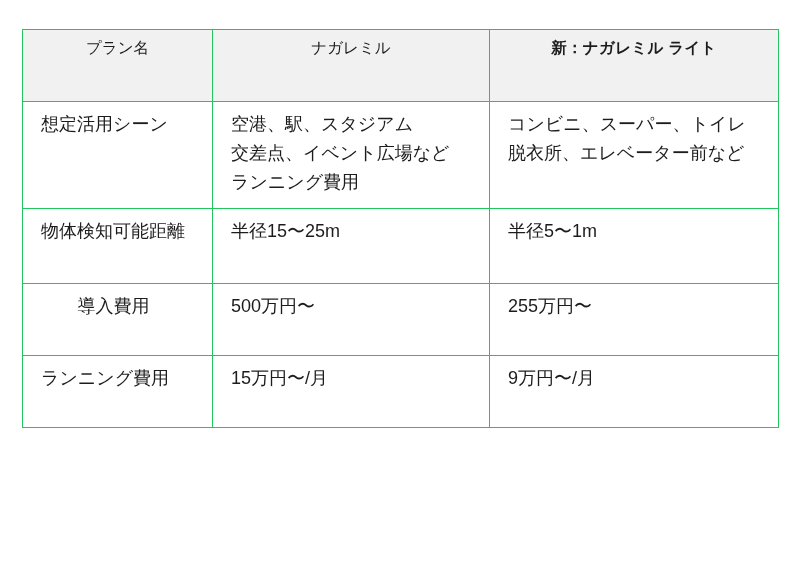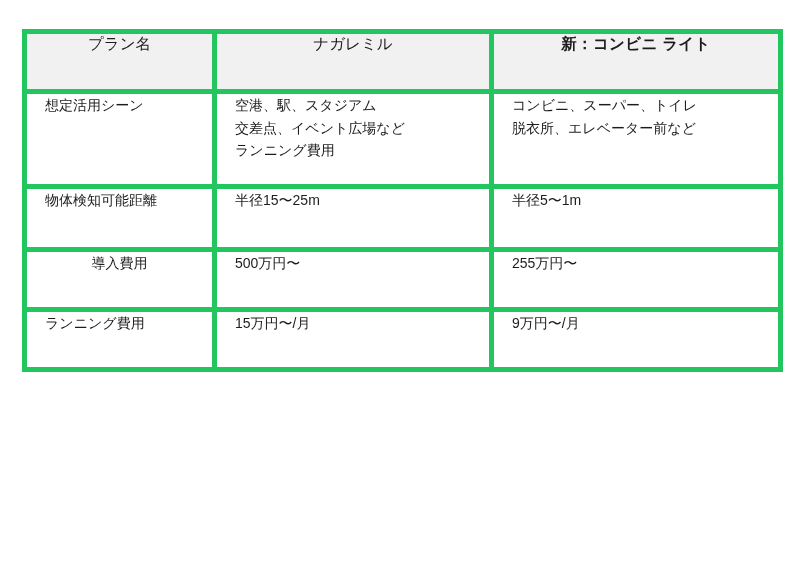--- a/index.html
+++ b/index.html
@@ -31,40 +31,40 @@
     width: 756px;
     table-layout: fixed;
     background: #ffffff;
   }
   table.compare col.c1 { width: 190px; }
   table.compare col.c2 { width: 277px; }
   table.compare col.c3 { width: 289px; }
 
   table.compare th,
   table.compare td {
-    border: 5px solid #22c55e;
+    border: 1px solid #22c55e;
     vertical-align: top;
-    padding: 0;
+    padding: 8px;
   }
   thead th {
     background: #f1f1f1;
     text-align: center;
     font-weight: normal;
     font-size: 15.5px;
     color: #1c1c1c;
     height: 55px;
     padding: 0 8px;
     vertical-align: middle;
   }
   thead th.plan-new {
     font-weight: bold;
     letter-spacing: 0.3px;
   }
   tbody td {
-    font-size: 14px;
+    font-size: 18px;
     line-height: 1.62;
     padding: 16px 16px 16px 18px;
     color: #1c1c1c;
   }
   tbody td.label {
     text-align: left;
     padding-left: 18px;
     color: #1c1c1c;
   }
   tbody td.label.center {
@@ -90,21 +90,21 @@
     <table class="compare">
       <colgroup>
         <col class="c1">
           <col class="c2">
           <col class="c3">
       </colgroup>
       <thead>
         <tr>
           <th>プラン名</th>
           <th>ナガレミル</th>
-          <th class="plan-new">新：コンビニ ライト</th>
+          <th class="plan-new">新：ナガレミル ライト</th>
         </tr>
       </thead>
       <tbody>
         <tr class="r-scene">
           <td class="label">
             <span class="line">想定活用シーン</span>
           </td>
           <td class="val">
             <span class="line">空港、駅、スタジアム</span>
             <span class="line">交差点、イベント広場など</span>

